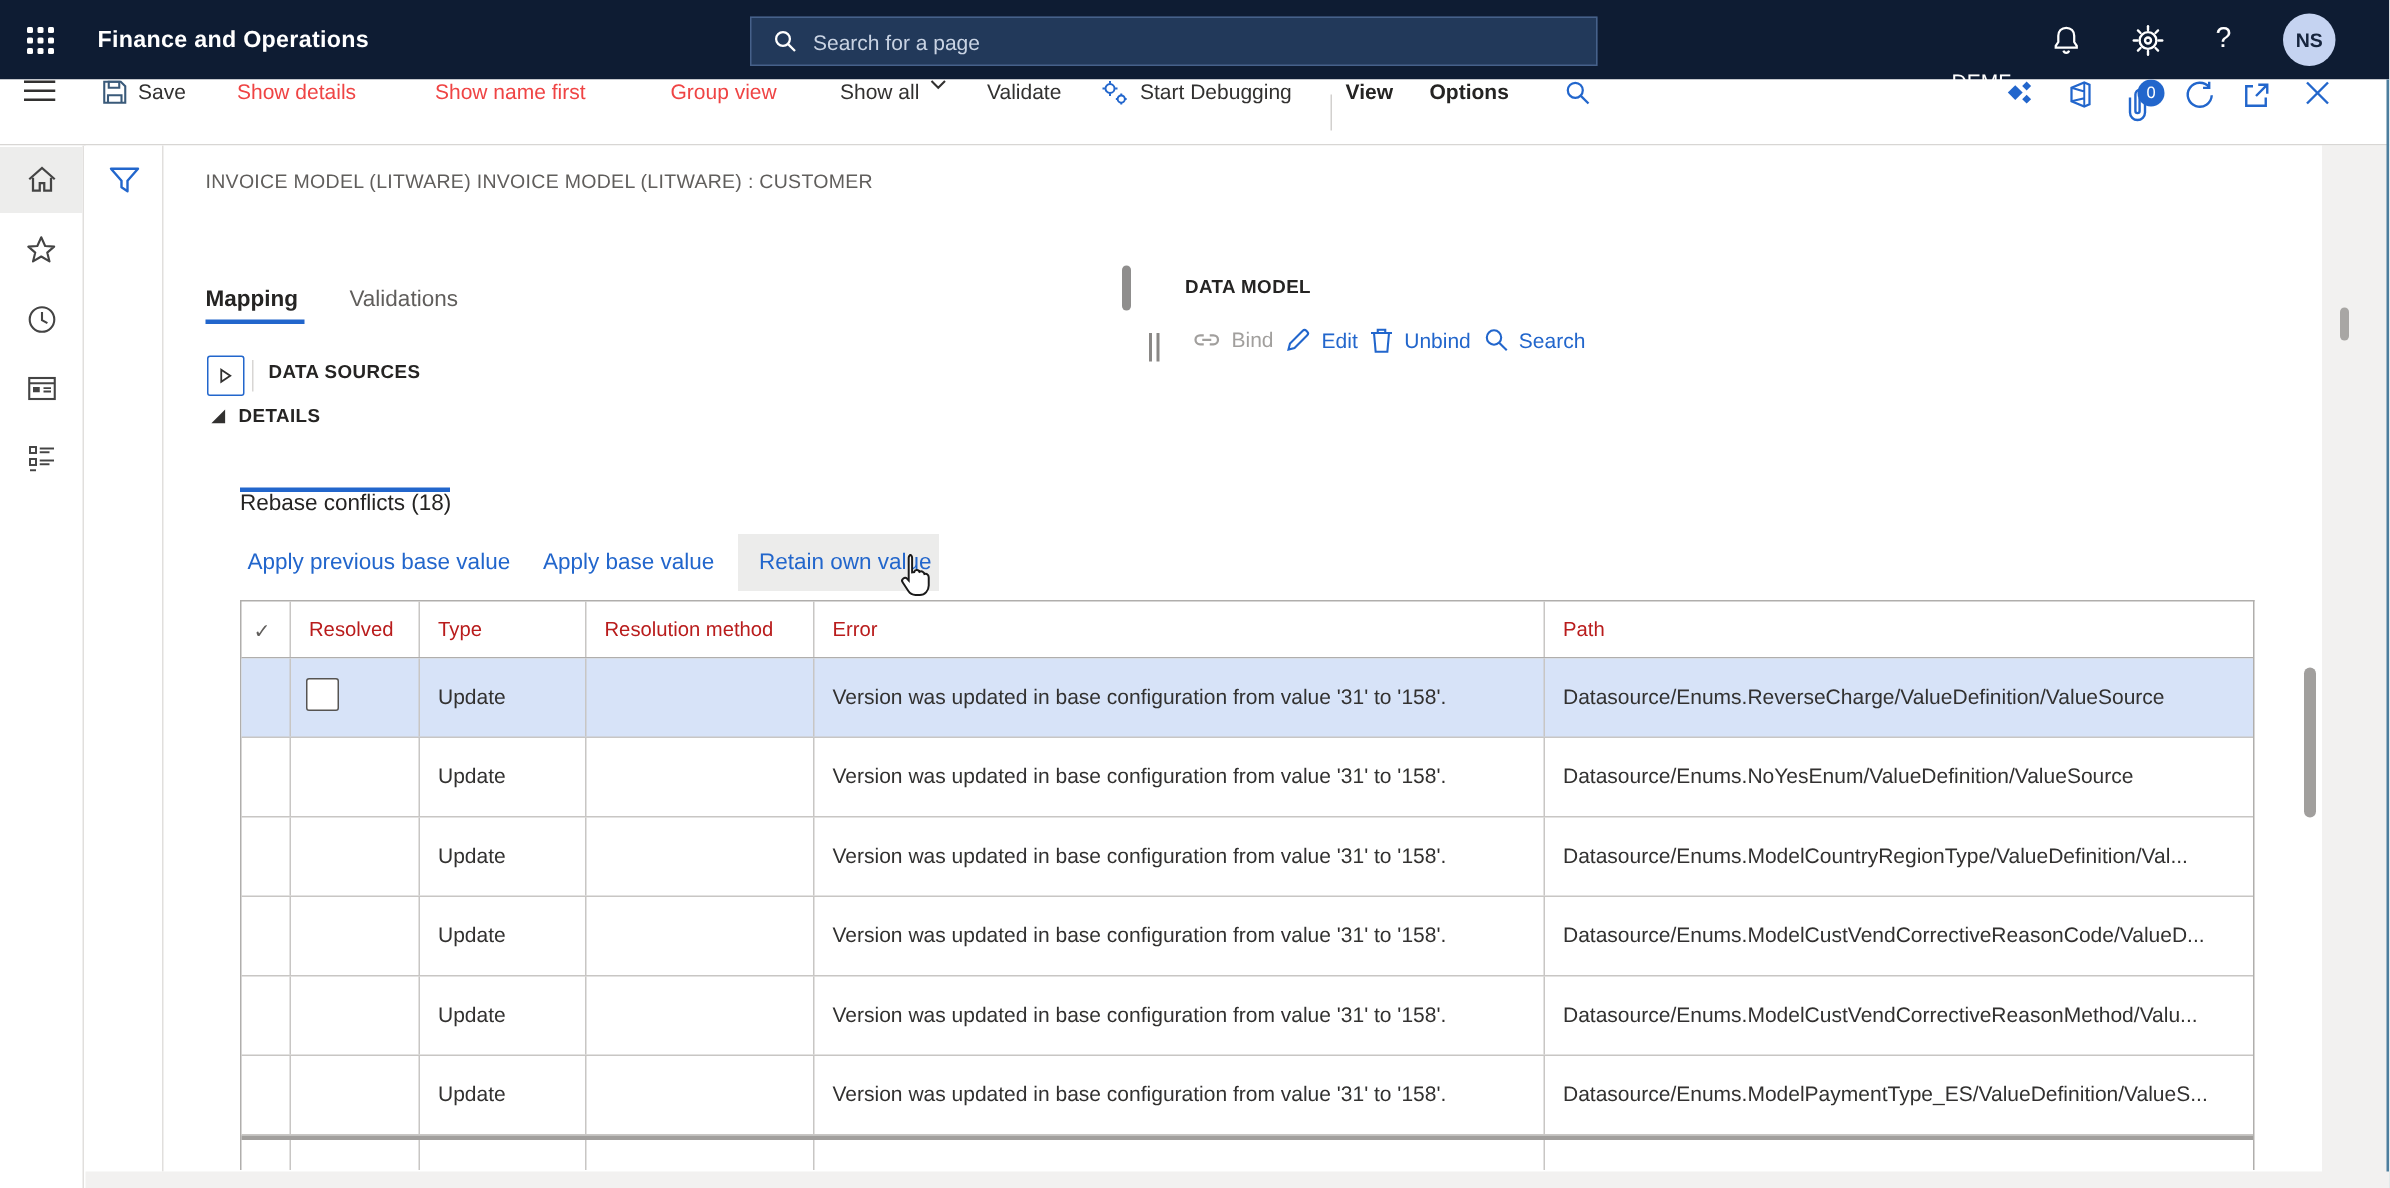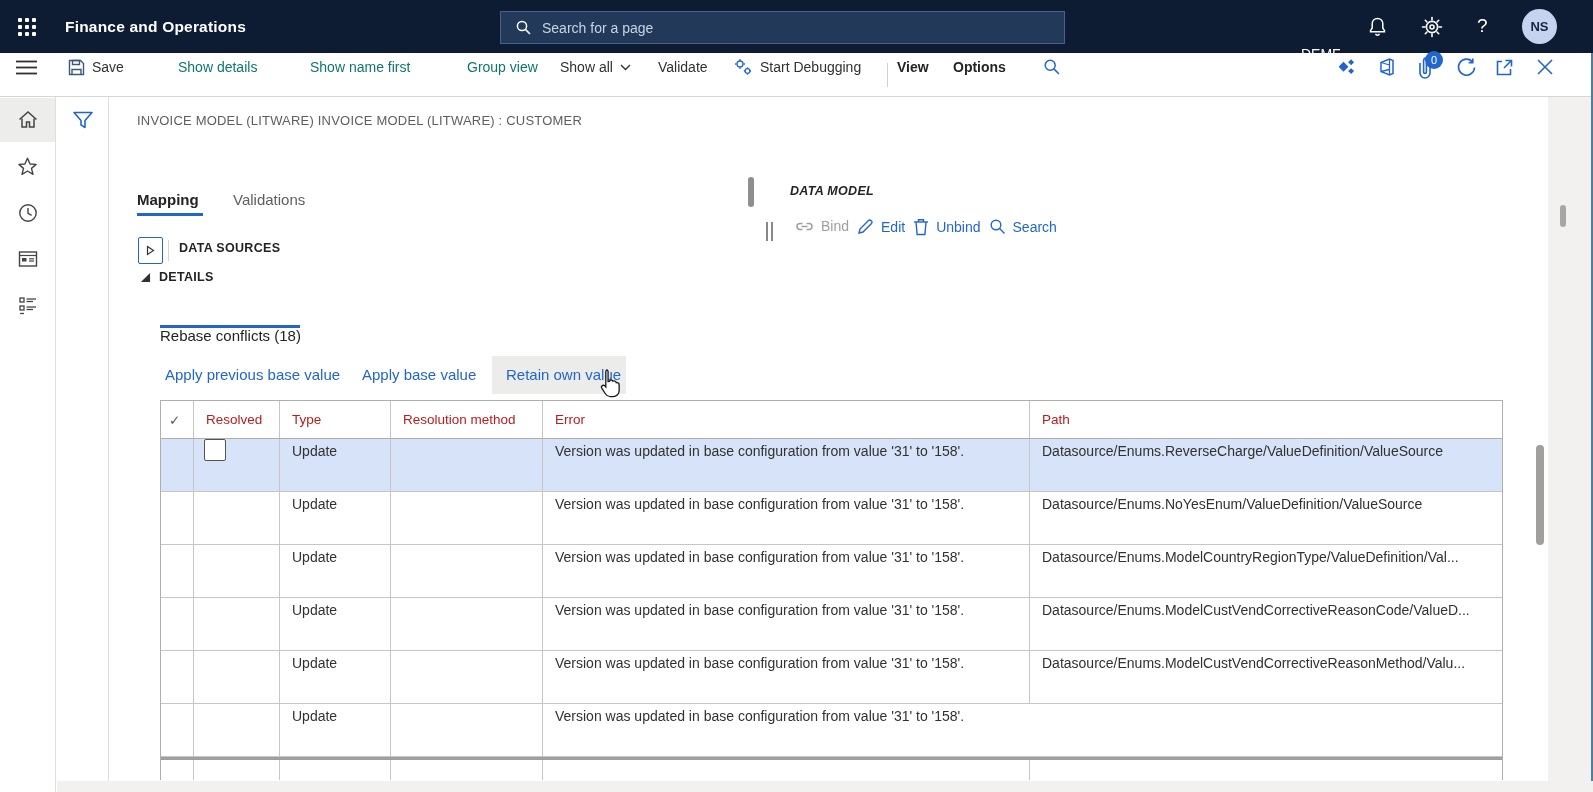--- a/index.html
+++ b/index.html
@@ -17,23 +17,23 @@
   .tb-search { left:500px; top:11px; width:565px; height:33px; background:#22395a; border:1px solid #46618a;
                display:flex; align-items:center; padding-left:14px; }
   .tb-search-text { color:#c9d3e3; font-size:14px; margin-left:10px; }
   .tb-right-txt { color:#fff; font-size:14px; top:18px;margin-top:28px; }
   .tb-help { color:#fff; font-size:19px; top:15px; }
   .avatar { left:1522px; top:9px; width:35px; height:35px; border-radius:50%; background:#c5d3f1;
             color:#16243d; font-size:13px; font-weight:700; display:flex; align-items:center; justify-content:center; }
 
   
   .actionbar { left:0; top:53px; width:1593px; height:44px; background:#fff; border-bottom:1px solid #d8d6d4; }
-  .ab-item { position:absolute; top:0; height:28px; display:flex; align-items:center; gap:7px;
+  .ab-item { position:absolute; top:0; height:28px; display:flex; align-items:flex-start; gap:7px;
              font-size:14px; color:#323130; white-space:nowrap; }
-  .ab-link { color:#0f766e;margin-left:20px; }
+  .ab-link { color:#ef4444; }
   .ab-strong { font-weight:700; color:#252423; }
   .ab-divider { position:absolute; top:10px; width:1px; height:24px; background:#d2d0ce; }
 
   
   .sidebar { left:0; top:97px; width:56px; height:695px; background:#fff; border-right:1px solid #e1dfdd; }
   .side-item { position:absolute; left:0; width:55px; height:44px; display:flex; align-items:center; justify-content:center; }
   .side-active { background:#ededec; }
 
   
   .content-card { left:57px; top:97px; width:1491px; height:684px; background:#fff; }
@@ -60,21 +60,21 @@
   .hover-bg { left:492px; top:356px; width:134px; height:38px; background:#ececeb; }
 
   
   .grid { left:160px; top:400px; width:1343px; border:1px solid #b0aeac; border-bottom:none; background:#fff; }
   .grid-row { display:grid; grid-template-columns:33px 86px 111px 152px 487px 472px; }
   .grid-head { height:38px; border-bottom:1px solid #b0aeac; }
   .grid-head > div { font-size:13.5px; color:#b91c1c; padding:11px 8px 0 12px; border-right:1px solid #c8c6c4; overflow:hidden; white-space:nowrap; }
   .grid-head > div:first-child { padding-left:8px; color:#605e5c; }
   .grid-head > div:last-child { border-right:none; }
   .data-row { height:53px; border-bottom:1px solid #c8c6c4; }
-  .data-row > div { font-size:14px; color:#323130; padding:4px 8px 0 12px; border-right:1px solid #c8c6c4;
+  .data-row > div { font-size:14px; color:#323130; padding:17px 8px 0 12px; border-right:1px solid #c8c6c4;
                     overflow:hidden; white-space:nowrap; }
   .data-row > div:last-child { border-right:none; }
   .data-row.selected { background:#d7e3f8; }
   .cbx { width:22px; height:22px; background:#fff; border:1.5px solid #565452; border-radius:2px; margin:-4px 0 0 -2px; }
   .thick-divider { height:3px; background:#a19f9d; }
   .partial-row { height:20px; }
   .partial-row > div { border-right:1px solid #c8c6c4; }
   .partial-row > div:last-child { border-right:none; }
 
   .scroll-thumb { background:#a19f9d; border-radius:4px; }
@@ -278,21 +278,21 @@
     <path d="M2 2.5h18l-7 8v7l-4-2.6v-4.4z" fill="none" stroke="#2266cc" stroke-width="1.6" stroke-linejoin="round"></path>
   </svg>
 
   <div class="abs breadcrumb">INVOICE MODEL (LITWARE) INVOICE MODEL (LITWARE) : CUSTOMER</div>
 
   <div class="abs tab tab-active" style="left:137px; top:191px;">Mapping</div>
   <div class="abs tab-underline" style="left:137px; top:213px; width:66px;"></div>
   <div class="abs tab tab-inactive" style="left:233px; top:191px;">Validations</div>
 
   <div class="abs splitter-bar"></div>
-  <div class="abs section-label" style="left:790px; top:184px;font-style:italic;">DATA MODEL</div>
+  <div class="abs section-label" style="left:790px; top:184px;">DATA MODEL</div>
 
   <div class="abs" style="left:766px; top:222px; display:flex; gap:3px;">
     <div style="width:2px;height:19px;background:#8a8886;"></div>
       <div style="width:2px;height:19px;background:#8a8886;"></div>
   </div>
   <div class="abs dm-toolbar">
     <div class="dm-btn disabled">
       <svg width="19" height="13" viewBox="0 0 19 13">
         <g stroke="#a19f9d" stroke-width="1.5" fill="none">
           <path d="M7.5 3.5H5a3 3 0 0 0 0 6h2.5"></path>
@@ -399,20 +399,21 @@
       <div></div>
       <div>Version was updated in base configuration from value '31' to '158'.</div>
       <div>Datasource/Enums.ModelCustVendCorrectiveReasonMethod/Valu...</div>
     </div>
         <div class="grid-row data-row">
       <div></div>
       <div></div>
       <div>Update</div>
       <div></div>
       <div>Version was updated in base configuration from value '31' to '158'.</div>
+      <div>Datasource/Enums.ModelPaymentType_ES/ValueDefinition/ValueS...</div>
     </div>
       </div>
     <div class="thick-divider"></div>
     <div class="grid-row partial-row">
       <div></div>
         <div></div>
         <div></div>
         <div></div>
         <div></div>
         <div></div>

